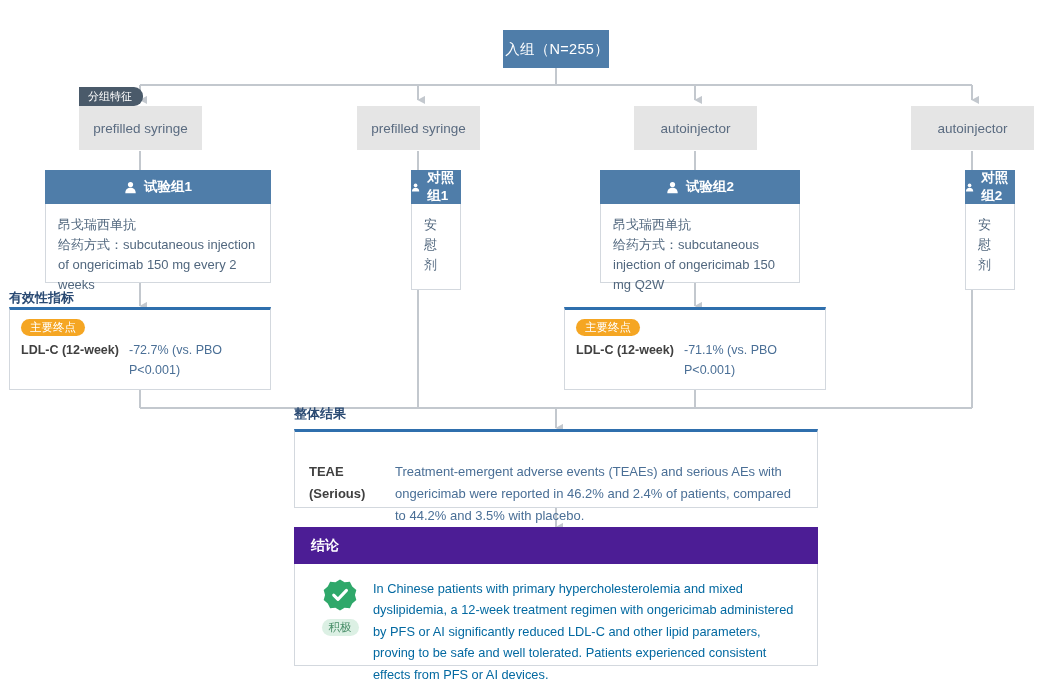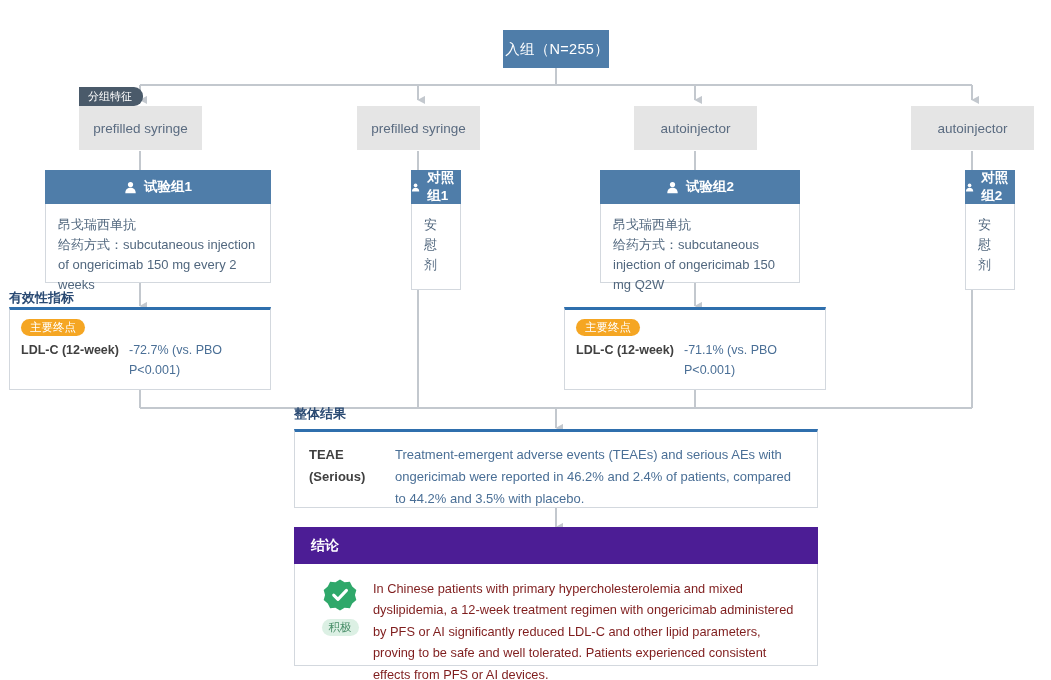--- a/index.html
+++ b/index.html
@@ -113,21 +113,21 @@
   }
   .kv .v {
     flex: 1;
     font-size: 12.5px;
     color: #4a6f96;
     line-height: 1.6;
     word-break: break-word;
   }
 
   
-  .teae .kv { padding: 12px 14px 12px 14px; }
+  .teae .kv { padding: 29px 14px 12px 14px; }
   .teae .kv .k { width: 86px; flex: 0 0 86px; font-size: 13px; line-height: 1.68; }
   .teae .kv .v { font-size: 13px; line-height: 1.68; }
 
   
   .concl-head {
     position: absolute;
     left: 294px; top: 527px;
     width: 524px; height: 37px;
     background: #4c1d95;
     color: #ffffff;
@@ -157,21 +157,21 @@
     font-size: 11.5px;
     line-height: 17px;
     height: 17px;
     padding: 0 7px;
     border-radius: 9px;
   }
   .concl-text {
     flex: 1;
     font-size: 12.8px;
     line-height: 1.68;
-    color: #7f1d1d;
+    color: #0369a1;
     padding-left: 2px;
   }
 </style>
 </head>
 <body>
 
 <div id="canvas">
 
   <svg id="wires" viewBox="0 0 1051 680" xmlns="http://www.w3.org/2000/svg">
     <defs>

